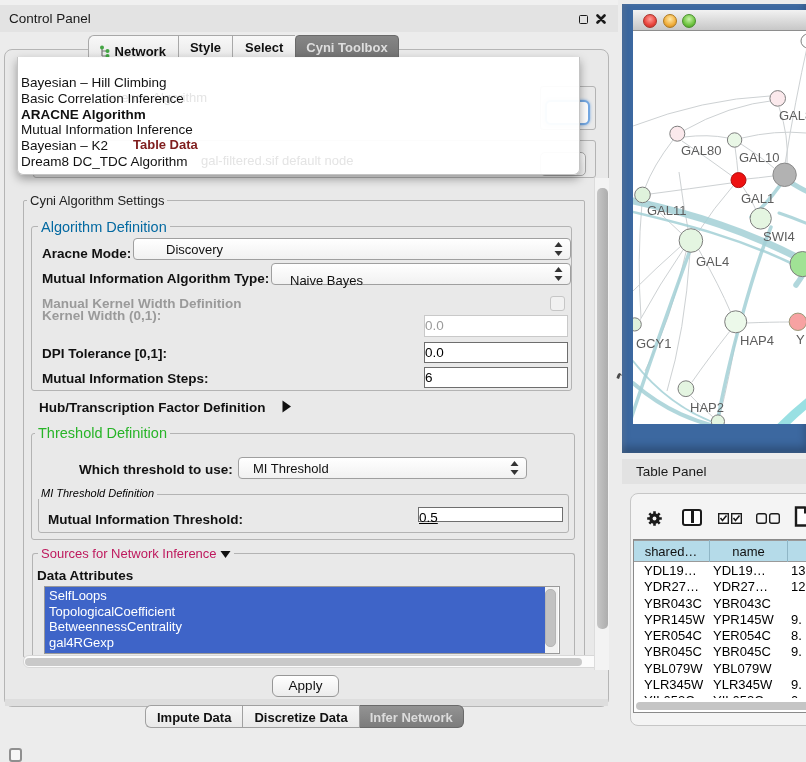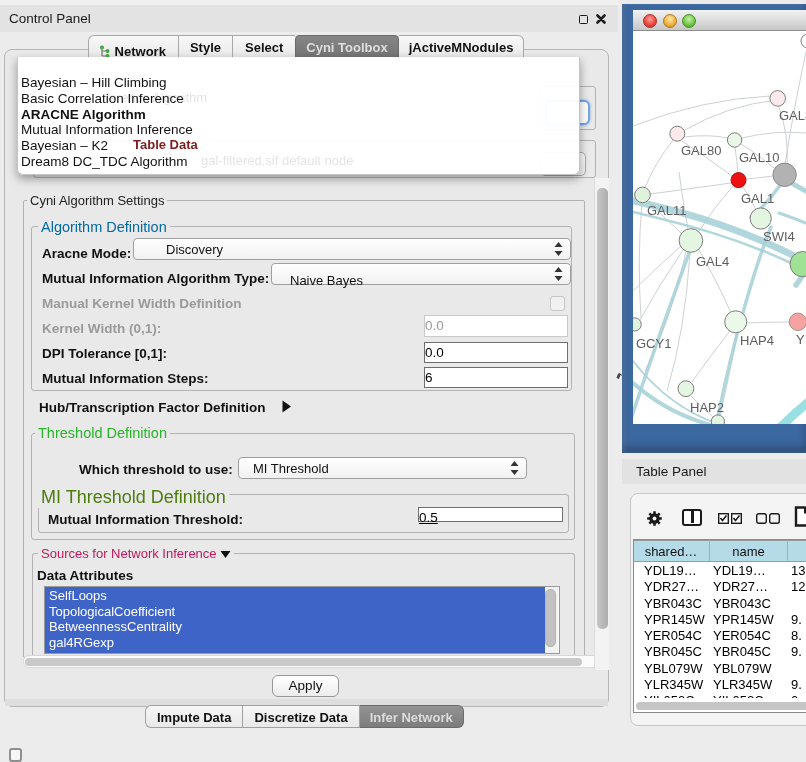--- a/index.html
+++ b/index.html
@@ -36,21 +36,20 @@
     <svg width="13" height="13" viewBox="0 0 13 13" style="vertical-align:-2px;">
         <path d="M4 2 L4 11 M4 6 L9 6 M4 11 L9 11" stroke="#777" stroke-width="1.2" fill="none"></path>
         <circle cx="4" cy="2.5" r="2" fill="#44a544"></circle>
         <circle cx="9.5" cy="6" r="2" fill="#44a544"></circle>
         <circle cx="9.5" cy="11" r="2" fill="#44a544"></circle>
       </svg>
     Network</div>
   <div style="background:linear-gradient(#f8f8f8,#e9e9e9);border:1px solid #a8a8a8;border-right:none;padding:4px 11px 0 11px;color:#111;font-weight:600;">Style</div>
   <div style="background:linear-gradient(#f8f8f8,#e9e9e9);border:1px solid #a8a8a8;border-right:none;padding:4px 12px 0 12px;color:#111;font-weight:600;">Select</div>
   <div style="background:linear-gradient(#868686,#747474);border:1px solid #6a6a6a;border-radius:4px 4px 0 0;padding:4px 10px 0 10px;color:#dedede;font-weight:600;">Cyni Toolbox</div>
-  <div style="background:linear-gradient(#f8f8f8,#e9e9e9);border:1px solid #a8a8a8;border-left:none;border-radius:0 6px 0 0;padding:4px 10px 0 10px;color:#111;font-weight:600;">jActiveMNodules</div>
 </div>
 
 <div class="abs" style="left:540px;top:86px;width:56px;height:44px;background:#e9e9e9;border:1px solid #b3b3b3;border-radius:3px;box-sizing:border-box;"></div>
 <div class="abs" style="left:33px;top:140px;width:563px;height:38px;background:#e9e9e9;border:1px solid #b3b3b3;border-radius:3px;box-sizing:border-box;"></div>
 <div class="abs" style="left:545px;top:100px;width:45px;height:25px;background:#fff;border:2px solid #74a8e2;border-radius:6px;box-shadow:0 0 3px #74a8e2;box-sizing:border-box;"></div>
 <div class="abs" style="left:540px;top:152px;width:46px;height:24px;background:linear-gradient(#fbfbfb,#ededed);border:1px solid #a9a9a9;border-radius:5px;box-sizing:border-box;"></div>
 
 <div class="gbox" style="left:23px;top:200px;width:562px;height:458px;border-radius:2px;"></div>
 <div class="gtit" style="left:27px;top:193px;color:#222;">Cyni Algorithm Settings</div>
 
@@ -71,21 +70,21 @@
     <span class="tx" style="left:18px;margin-top:6px;">Naive Bayes</span>
 <svg class="st" viewBox="0 0 9 14">
       <path d="M4.5 0 L8.5 5 L0.5 5 Z" fill="#333"></path>
       <path d="M4.5 14 L8.5 9 L0.5 9 Z" fill="#333"></path>
     </svg>
   </div>
 
 <div class="lbl dis" style="left:42px;top:296px;">Manual Kernel Width Definition</div>
 <div class="abs" style="left:550px;top:296px;width:13px;height:13px;background:#f1f1f1;border:1px solid #c6c6c6;border-radius:3px;"></div>
 
-<div class="lbl dis" style="left:42px;top:321px;">Kernel Width (0,1):</div>
+<div class="lbl dis" style="left:42px;top:308px;">Kernel Width (0,1):</div>
 <div class="fld dis" style="left:424px;top:315px;width:144px;height:22px;">0.0</div>
 
 <div class="lbl" style="left:42px;top:346px;">DPI Tolerance [0,1]:</div>
 <div class="fld" style="left:424px;top:342px;width:144px;height:21px;">0.0</div>
 
 <div class="lbl" style="left:42px;top:371px;">Mutual Information Steps:</div>
 <div class="fld" style="left:424px;top:367px;width:144px;height:21px;">6</div>
 
 <div class="lbl" style="left:39px;top:400px;">Hub/Transcription Factor Definition</div>
 <svg class="abs" style="left:281px;top:400px;" width="11" height="13" viewBox="0 0 11 13">
@@ -98,21 +97,21 @@
 <div class="lbl" style="left:79px;top:462px;">Which threshold to use:</div>
 <div class="combo" style="left:238px;top:457px;width:289px;height:22px;">
     <span class="tx">MI Threshold</span>
 <svg class="st" viewBox="0 0 9 14">
       <path d="M4.5 0 L8.5 5 L0.5 5 Z" fill="#333"></path>
       <path d="M4.5 14 L8.5 9 L0.5 9 Z" fill="#333"></path>
     </svg>
   </div>
 
 <div class="gbox" style="left:38px;top:494px;width:531px;height:39px;"></div>
-<div class="gtit" style="left:38px;top:487px;color:#4d7c0f;font-size:18px;">MI Threshold Definition</div>
+<div class="gtit" style="left:38px;top:487px;color:#000000;font-size:11px;font-style:italic;">MI Threshold Definition</div>
 <div class="lbl" style="left:48px;top:512px;">Mutual Information Threshold:</div>
 <div class="fld" style="left:418px;top:507px;width:145px;height:15px;text-decoration:underline;">0.5</div>
 
 <div class="gbox" style="left:32px;top:553px;width:543px;height:105px;border-bottom:none;border-radius:3px 3px 0 0;"></div>
 <div class="gtit" style="left:38px;top:546px;color:#be185d;">Sources for Network Inference <svg width="11" height="9" viewBox="0 0 11 9" style="vertical-align:-1px;">
       <path d="M0.5 1 L10.5 1 L5.5 8 Z" fill="#111"></path>
     </svg></div>
 <div class="lbl" style="left:37px;top:568px;">Data Attributes</div>
 
 <div class="abs" style="left:44px;top:586px;width:516px;height:68px;background:#fff;border:1px solid #999;box-sizing:border-box;overflow:hidden;">

